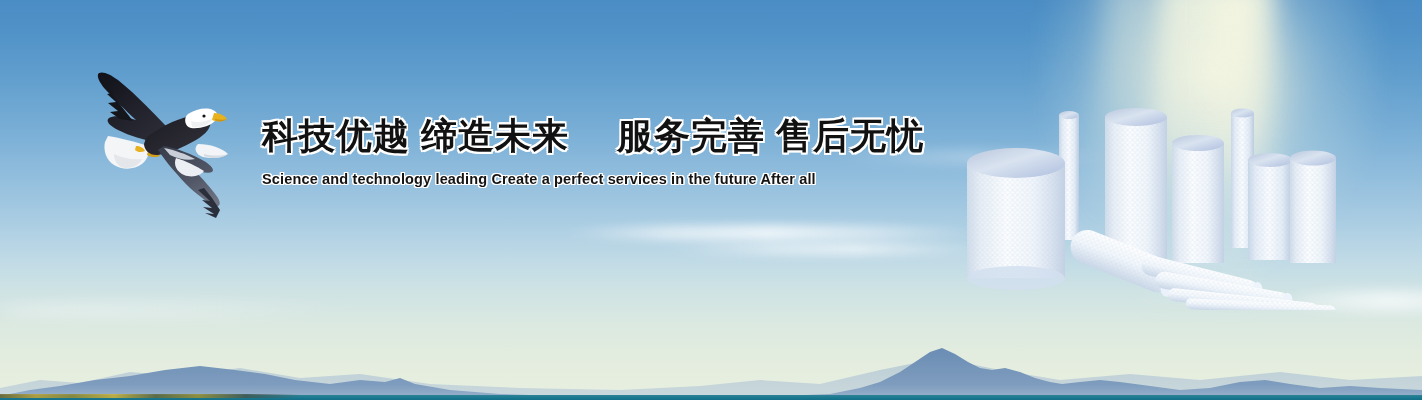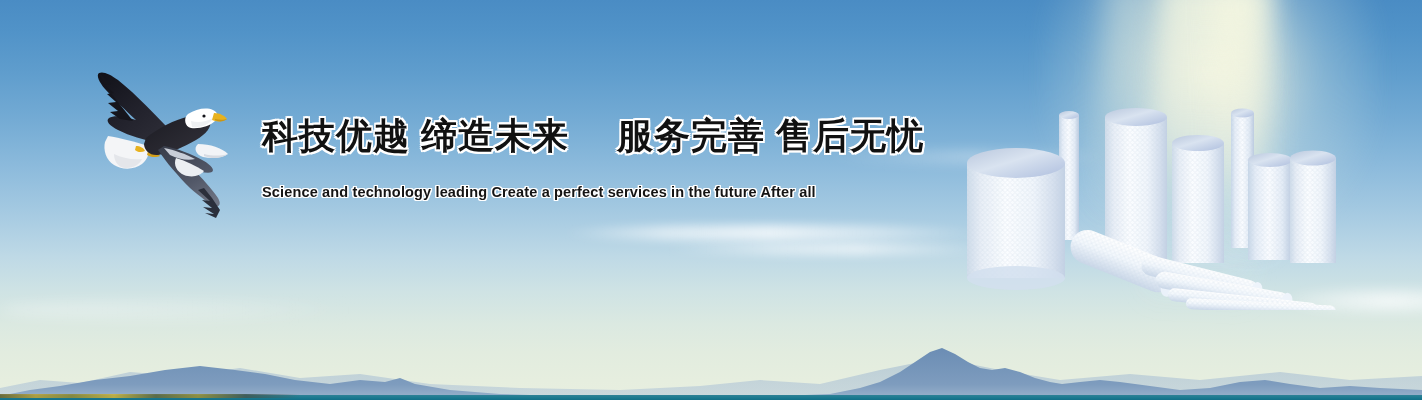--- a/index.html
+++ b/index.html
@@ -103,21 +103,21 @@
     letter-spacing:1px;
     -webkit-text-stroke:0px;
     text-shadow:
       -1.6px -1.6px 0 #ffffff, 1.6px -1.6px 0 #ffffff,
       -1.6px  1.6px 0 #ffffff, 1.6px  1.6px 0 #ffffff,
       -1.6px 0 0 #ffffff, 1.6px 0 0 #ffffff,
        0 -1.6px 0 #ffffff, 0 1.6px 0 #ffffff;
   }
   .headline .gap{display:inline-block;width:26px;}
   .subhead{
-    margin-top:24px;
+    margin-top:11px;
     font-size:14.5px;
     font-weight:bold;
     color:#141414;
     white-space:nowrap;
     letter-spacing:.15px;
     text-shadow:
       -1.2px -1.2px 0 #ffffff, 1.2px -1.2px 0 #ffffff,
       -1.2px  1.2px 0 #ffffff, 1.2px  1.2px 0 #ffffff,
       -1.2px 0 0 #ffffff, 1.2px 0 0 #ffffff,
        0 -1.2px 0 #ffffff, 0 1.2px 0 #ffffff;

